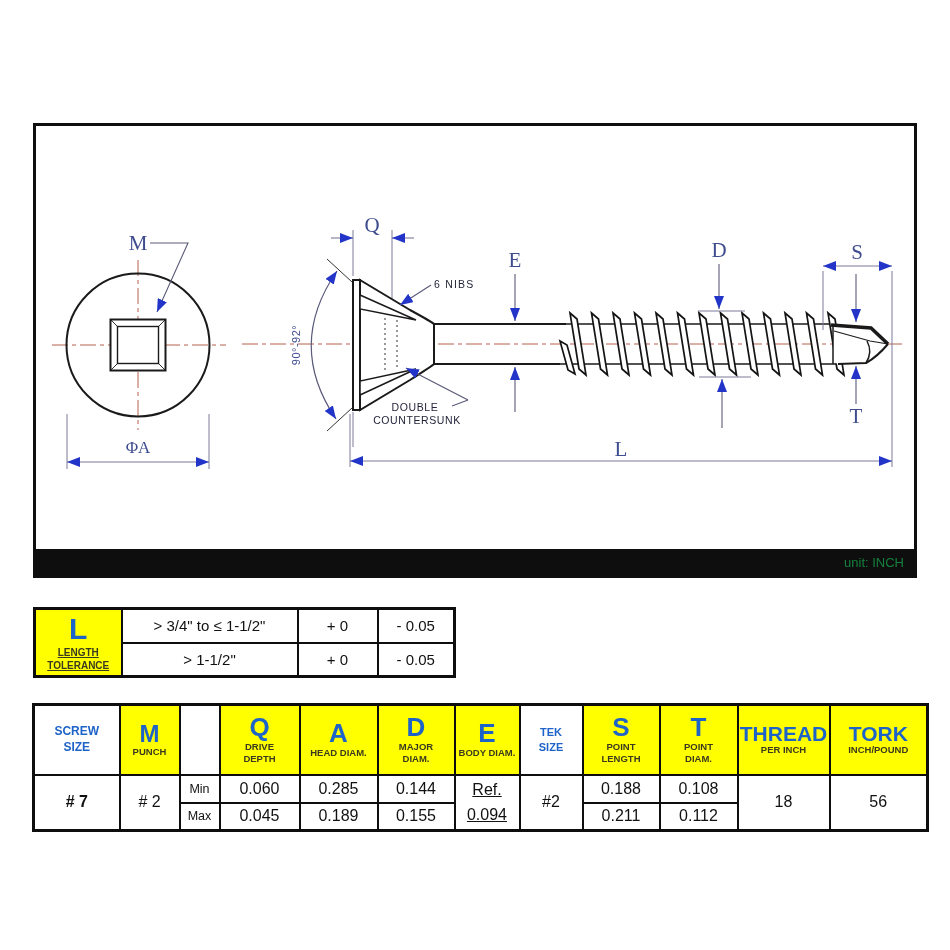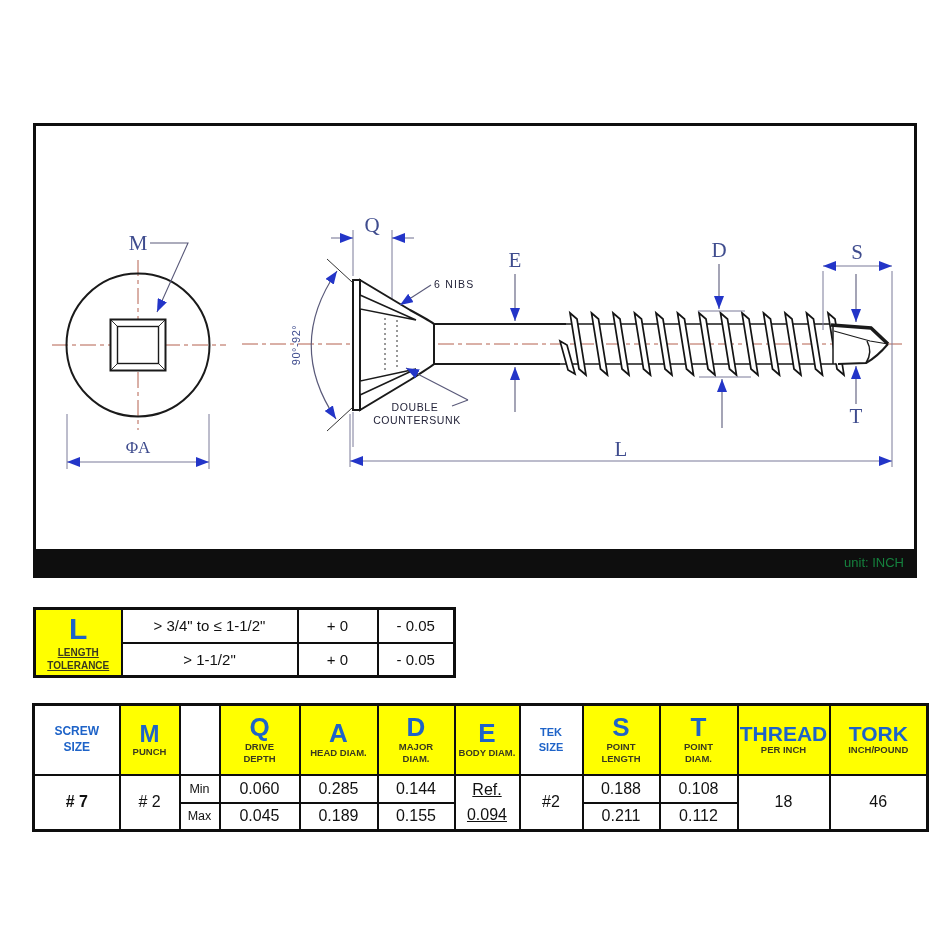--- a/index.html
+++ b/index.html
@@ -287,21 +287,21 @@
         <td rowspan="2">
           <div class="eref">
             <div>Ref.</div>
             <div>0.094</div>
           </div>
         </td>
         <td rowspan="2">#2</td>
         <td>0.188</td>
         <td>0.108</td>
         <td rowspan="2">18</td>
-        <td rowspan="2">46</td>
+        <td rowspan="2">56</td>
       </tr>
       <tr style="height:28px">
         <td class="minmax">Max</td>
         <td>0.045</td>
         <td>0.189</td>
         <td>0.155</td>
         <td>0.211</td>
         <td>0.112</td>
       </tr>
     </tbody>

